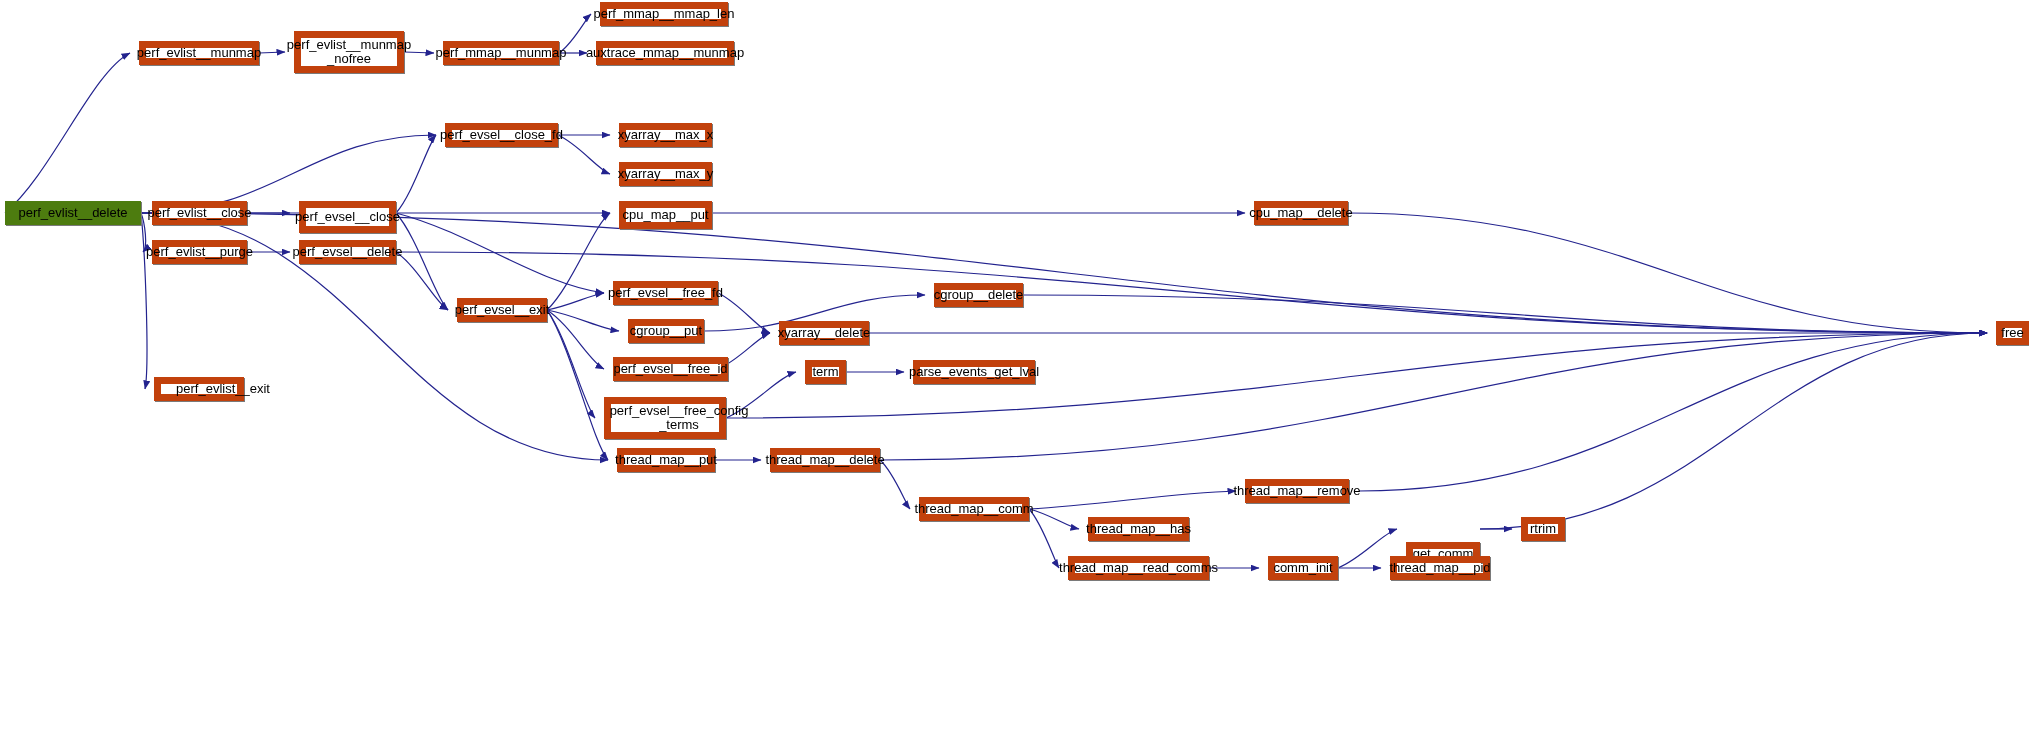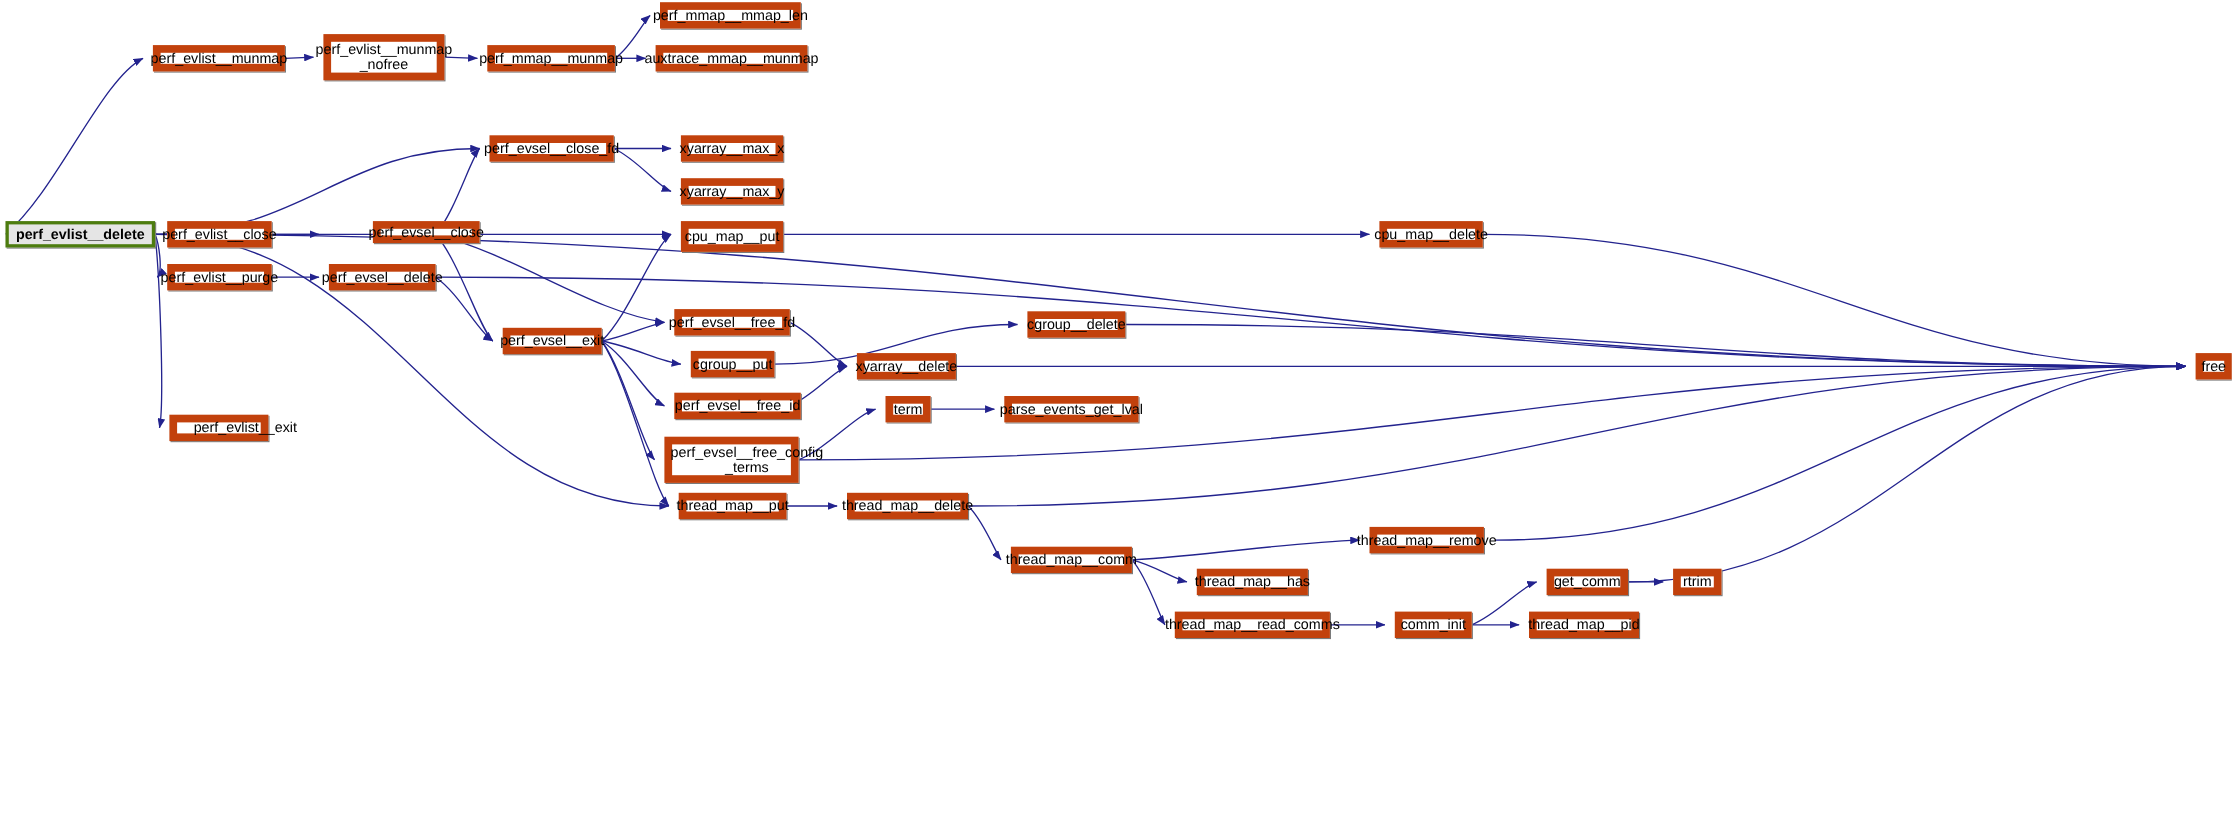--- a/index.html
+++ b/index.html
@@ -34,23 +34,22 @@
     display: flex;
     align-items: center;
     justify-content: center;
     text-align: center;
     white-space: pre;
     letter-spacing: 0px;
     z-index: 5;
     box-shadow: 1px 1px 0 0 #7a7a7a;
   }
   .node.root {
-    background: #e5e5e5;
-    border: 3px solid #4d7c0f;
-    font-weight: bold;
+    background: #4d7c0f;
+    border: 1px solid #4d7c0f;
   }
 </style>
 </head>
 <body>
 
 <div id="canvas">
   <svg id="edges" viewBox="0 0 2029 755">
     <defs>
       <marker id="arrow" markerWidth="9" markerHeight="7" refX="8.5" refY="3.5" orient="auto" markerUnits="userSpaceOnUse">
         <path d="M0,0 L9,3.5 L0,7 z" fill="#23238e"></path>
@@ -113,21 +112,21 @@
       <div class="node" style="left: 139px; top: 41px; width: 120px; height: 24px;">perf_evlist__munmap</div>
       <div class="node" style="left: 294px; top: 31px; width: 110px; height: 42px;">perf_evlist__munmap
 _nofree</div>
       <div class="node" style="left: 443px; top: 41px; width: 116px; height: 24px;">perf_mmap__munmap</div>
       <div class="node" style="left: 600px; top: 2px; width: 128px; height: 24px;">perf_mmap__mmap_len</div>
       <div class="node" style="left: 596px; top: 41px; width: 138px; height: 24px;">auxtrace_mmap__munmap</div>
       <div class="node" style="left: 445px; top: 123px; width: 113px; height: 24px;">perf_evsel__close_fd</div>
       <div class="node" style="left: 619px; top: 123px; width: 93px; height: 24px;">xyarray__max_x</div>
       <div class="node" style="left: 619px; top: 162px; width: 93px; height: 24px;">xyarray__max_y</div>
       <div class="node" style="left: 152px; top: 201px; width: 95px; height: 24px;">perf_evlist__close</div>
-      <div class="node" style="left: 299px; top: 201px; width: 97px; height: 20px; margin-left: 40px;">perf_evsel__close</div>
+      <div class="node" style="left: 299px; top: 201px; width: 97px; height: 32px;">perf_evsel__close</div>
       <div class="node" style="left: 619px; top: 201px; width: 93px; height: 28px;">cpu_map__put</div>
       <div class="node" style="left: 1254px; top: 201px; width: 94px; height: 24px;">cpu_map__delete</div>
       <div class="node" style="left: 152px; top: 240px; width: 95px; height: 24px;">perf_evlist__purge</div>
       <div class="node" style="left: 299px; top: 240px; width: 97px; height: 24px;">perf_evsel__delete</div>
       <div class="node" style="left: 613px; top: 281px; width: 105px; height: 24px;">perf_evsel__free_fd</div>
       <div class="node" style="left: 934px; top: 283px; width: 89px; height: 24px;">cgroup__delete</div>
       <div class="node" style="left: 457px; top: 298px; width: 90px; height: 24px;">perf_evsel__exit</div>
       <div class="node" style="left: 628px; top: 319px; width: 76px; height: 24px;">cgroup__put</div>
       <div class="node" style="left: 779px; top: 321px; width: 90px; height: 24px;">xyarray__delete</div>
       <div class="node" style="left: 1996px; top: 321px; width: 33px; height: 24px;">free</div>
@@ -135,19 +134,19 @@
       <div class="node" style="left: 805px; top: 360px; width: 41px; height: 24px;">term</div>
       <div class="node" style="left: 913px; top: 360px; width: 122px; height: 24px;">parse_events_get_lval</div>
       <div class="node" style="left: 154px; top: 377px; width: 90px; height: 24px; padding-left: 48px;">perf_evlist__exit</div>
       <div class="node" style="left: 604px; top: 397px; width: 122px; height: 42px; padding-left: 28px;">perf_evsel__free_config
 _terms</div>
       <div class="node" style="left: 617px; top: 448px; width: 98px; height: 24px;">thread_map__put</div>
       <div class="node" style="left: 770px; top: 448px; width: 110px; height: 24px;">thread_map__delete</div>
       <div class="node" style="left: 1245px; top: 479px; width: 104px; height: 24px;">thread_map__remove</div>
       <div class="node" style="left: 919px; top: 497px; width: 110px; height: 24px;">thread_map__comm</div>
       <div class="node" style="left: 1088px; top: 517px; width: 101px; height: 24px;">thread_map__has</div>
-      <div class="node" style="left: 1406px; top: 517px; width: 74px; height: 24px;">get_comm</div>
+      <div class="node" style="left: 1406px; top: 542px; width: 74px; height: 24px;">get_comm</div>
       <div class="node" style="left: 1521px; top: 517px; width: 44px; height: 24px;">rtrim</div>
       <div class="node" style="left: 1068px; top: 556px; width: 141px; height: 24px;">thread_map__read_comms</div>
       <div class="node" style="left: 1268px; top: 556px; width: 70px; height: 24px;">comm_init</div>
       <div class="node" style="left: 1390px; top: 556px; width: 100px; height: 24px;">thread_map__pid</div>
     </div>
 </div>
 
 </body></html>

